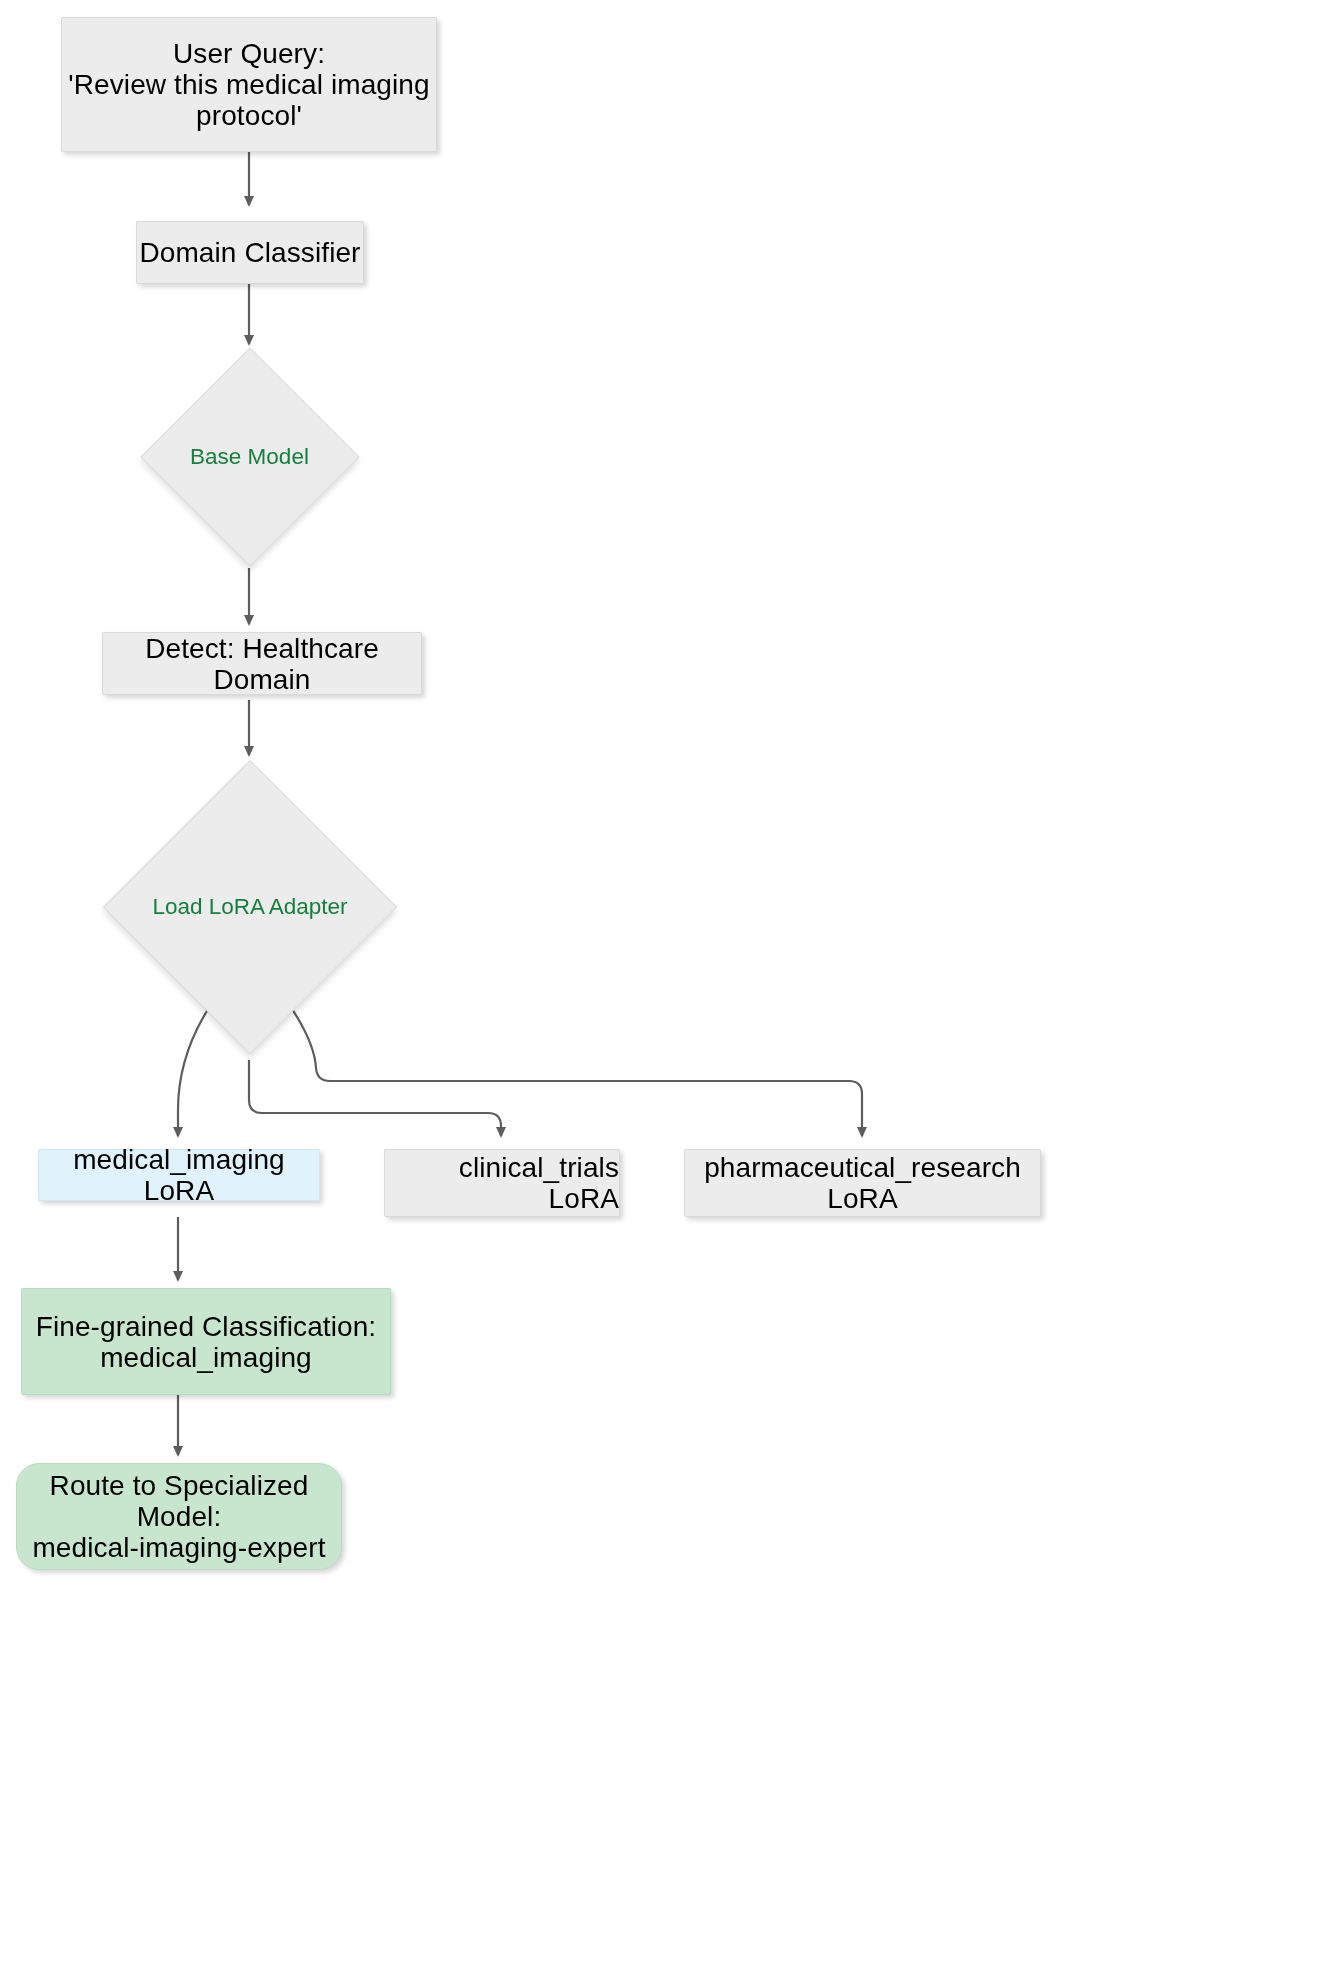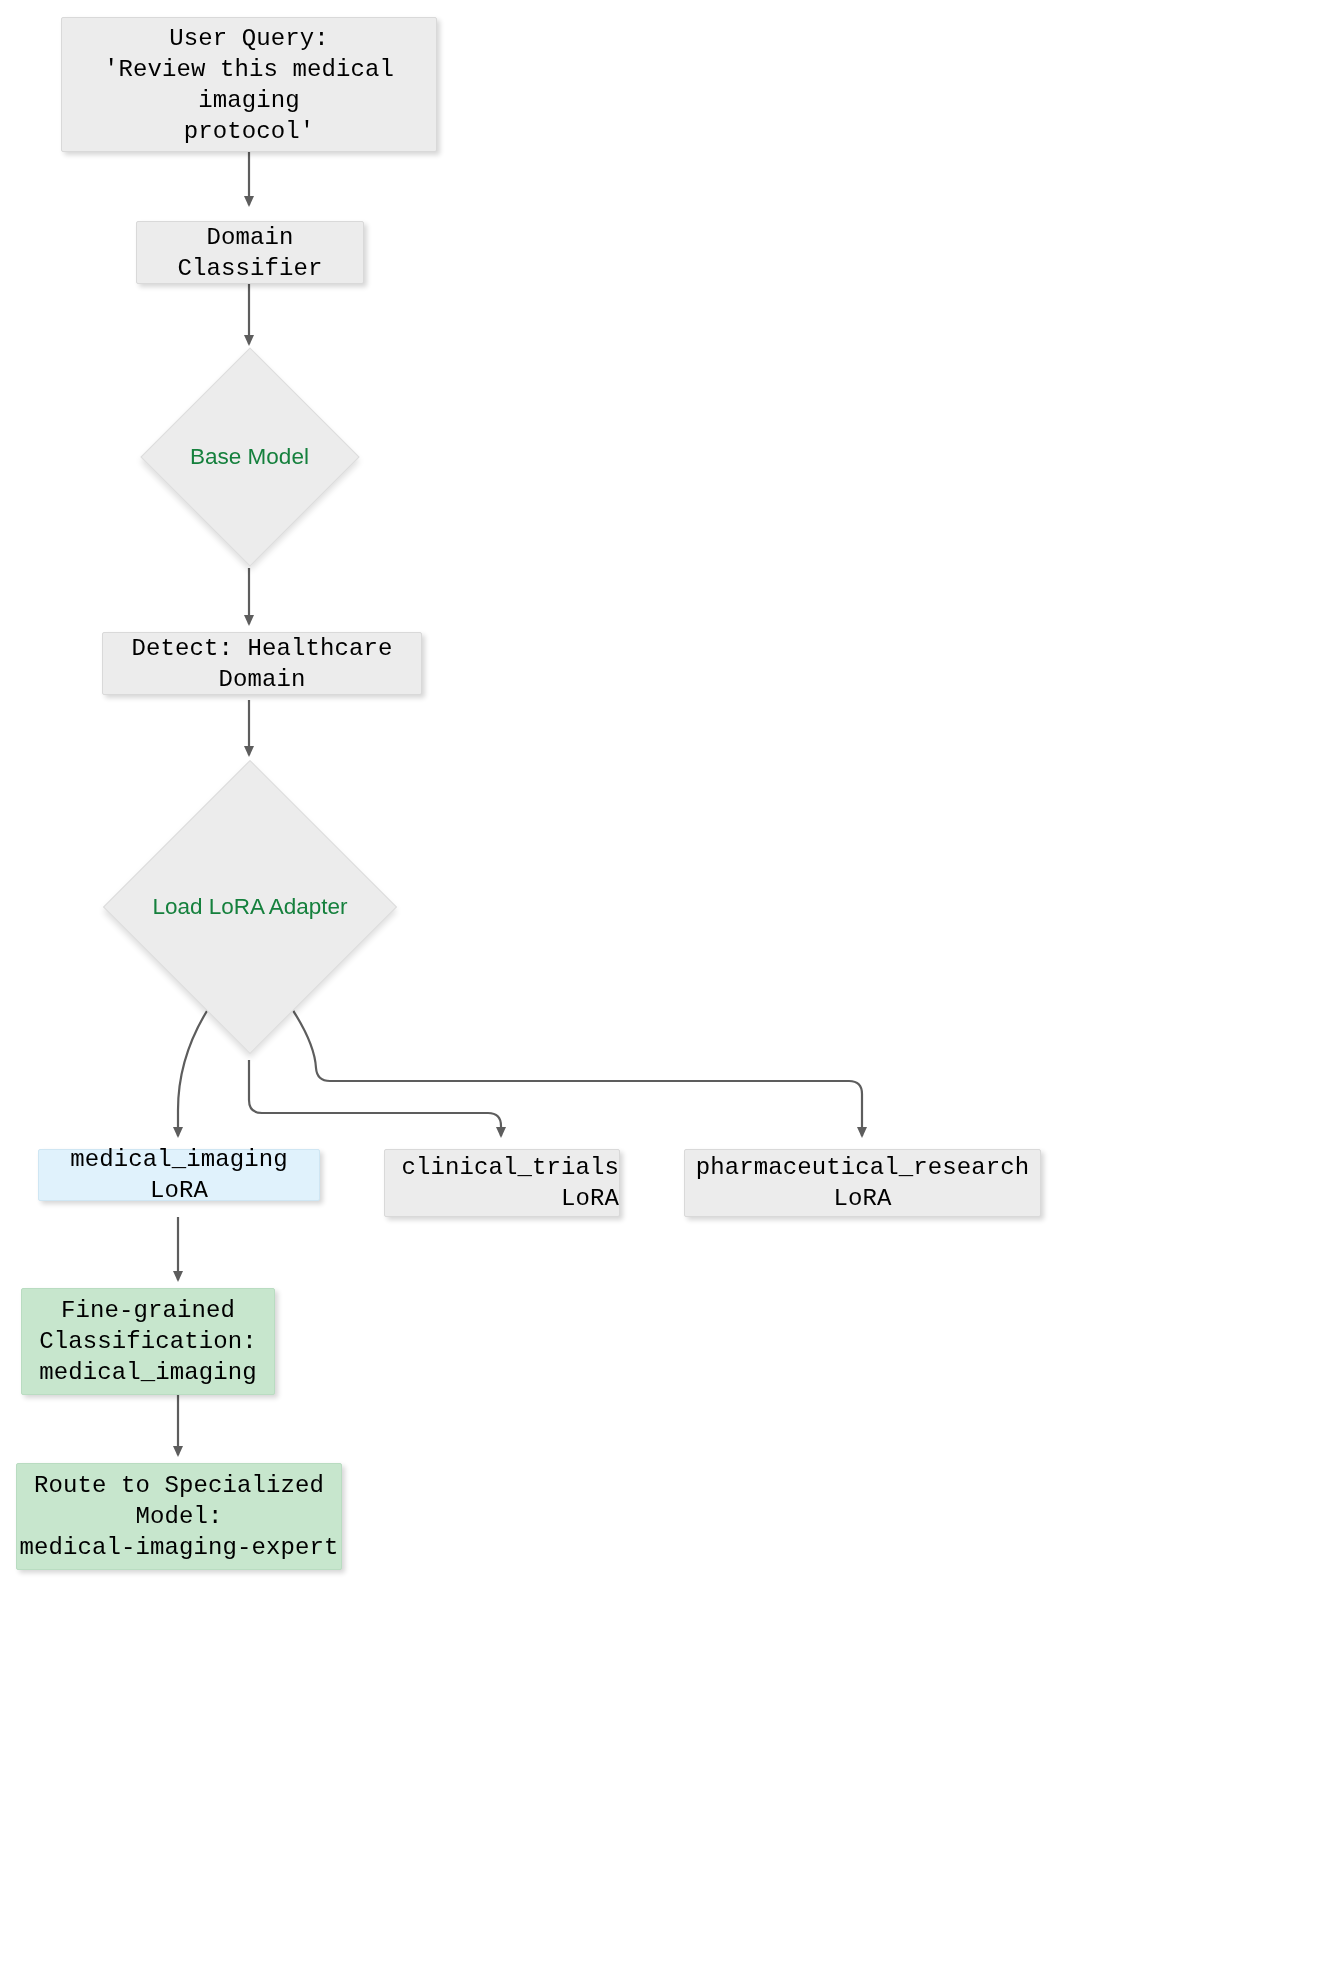--- a/index.html
+++ b/index.html
@@ -30,24 +30,23 @@
     pointer-events: none;
   }
   .node {
     position: absolute;
     box-sizing: border-box;
     display: flex;
     align-items: center;
     justify-content: center;
     text-align: center;
     color: #000000;
-    font-size: 24px;
+    font-size: 28px;
     line-height: 31px;
     letter-spacing: 0.1px;
-    font-family: Liberation Mono, monospace;
   }
   .rect {
     background: #ececec;
     border: 1px solid #d9d9d9;
     border-radius: 2px;
     box-shadow: 3px 3px 5px rgba(0,0,0,0.16);
   }
   .rect.highlight-blue {
     background: #e0f2fc;
     border: 1px solid #cfe6f3;
@@ -145,23 +144,23 @@
   </div>
 
   <div class="node rect" style="left:384px; top:1149px; width:236px; height:68px;text-align:right;">
     <span class="nlabel">clinical_trials LoRA</span>
   </div>
 
   <div class="node rect" style="left:684px; top:1149px; width:357px; height:68px;">
     <span class="nlabel">pharmaceutical_research LoRA</span>
   </div>
 
-  <div class="node rect highlight-green" style="left:21px; top:1288px; width:254px; height:107px;">
+  <div class="node rect highlight-green" style="left:21px; top:1288px; width:370px; height:107px;">
     <span class="nlabel">Fine-grained Classification:
 medical_imaging</span>
   </div>
 
-  <div class="node rect highlight-green" style="left:16px; top:1463px; width:326px; height:107px;">
+  <div class="node rect highlight-green" style="left:16px; top:1463px; width:326px; height:107px;border-radius:23px;">
     <span class="nlabel">Route to Specialized Model:
 medical-imaging-expert</span>
   </div>
 
 </div>
 
 </body></html>

